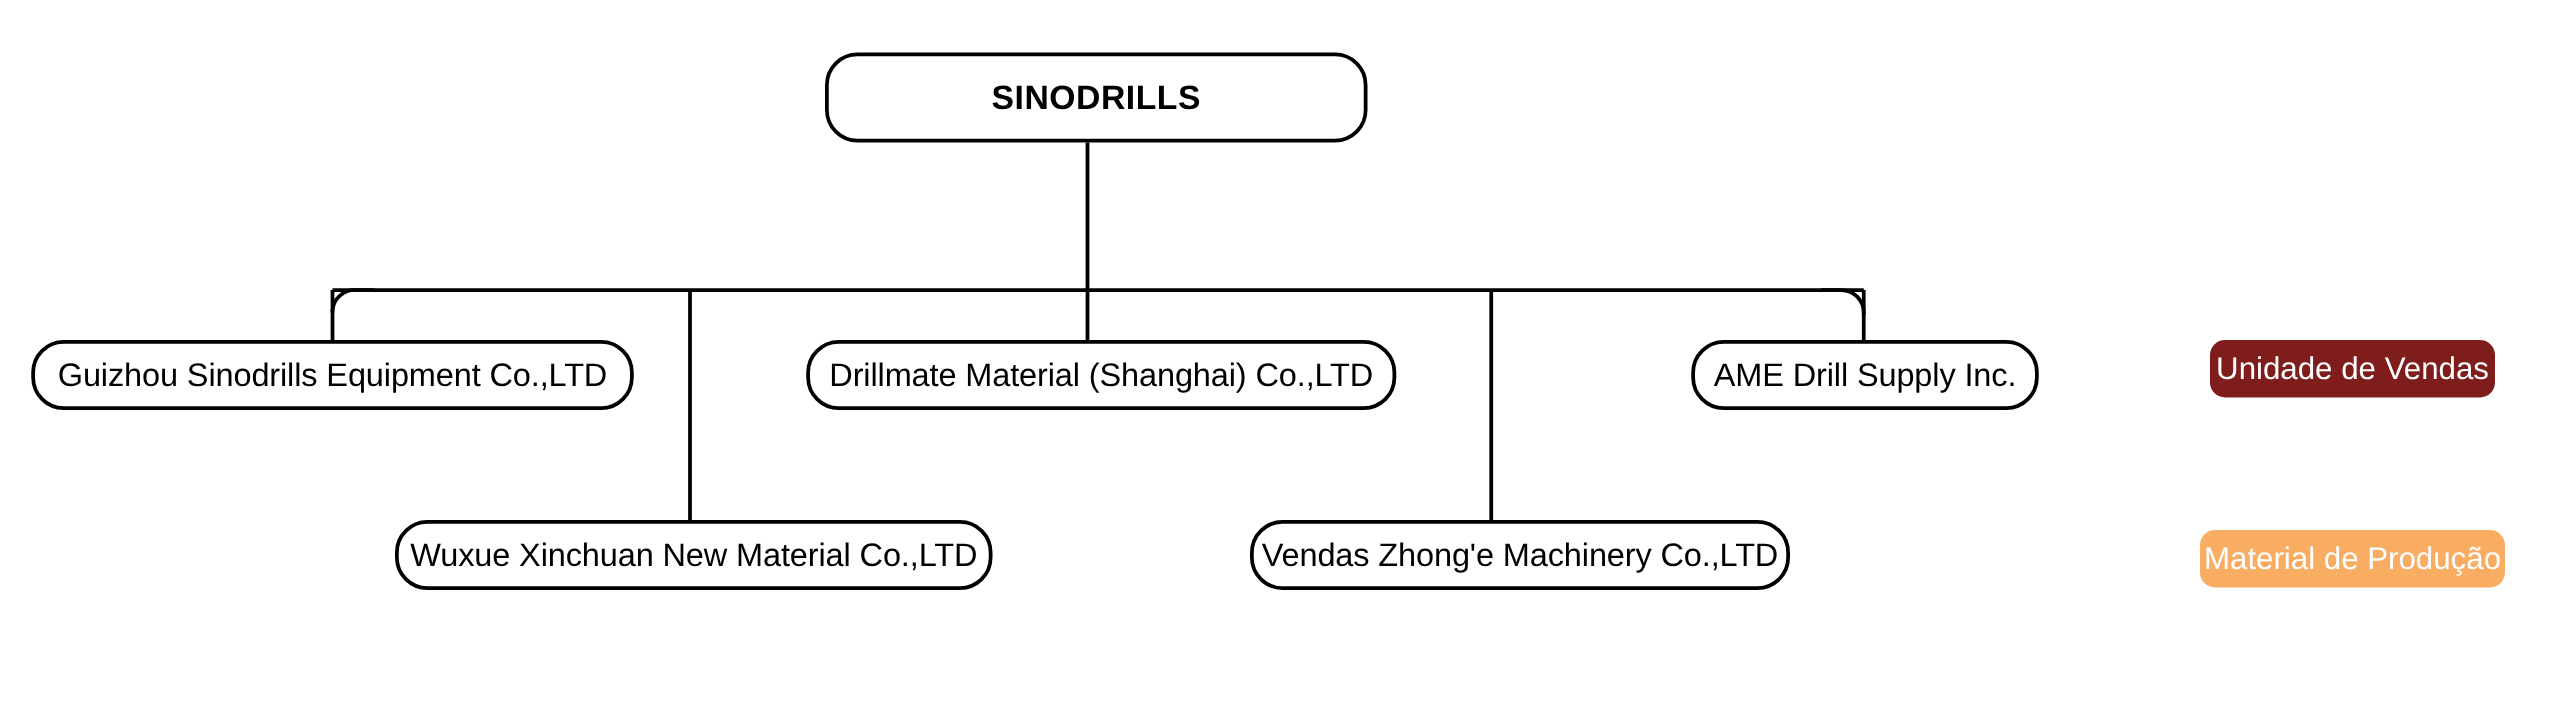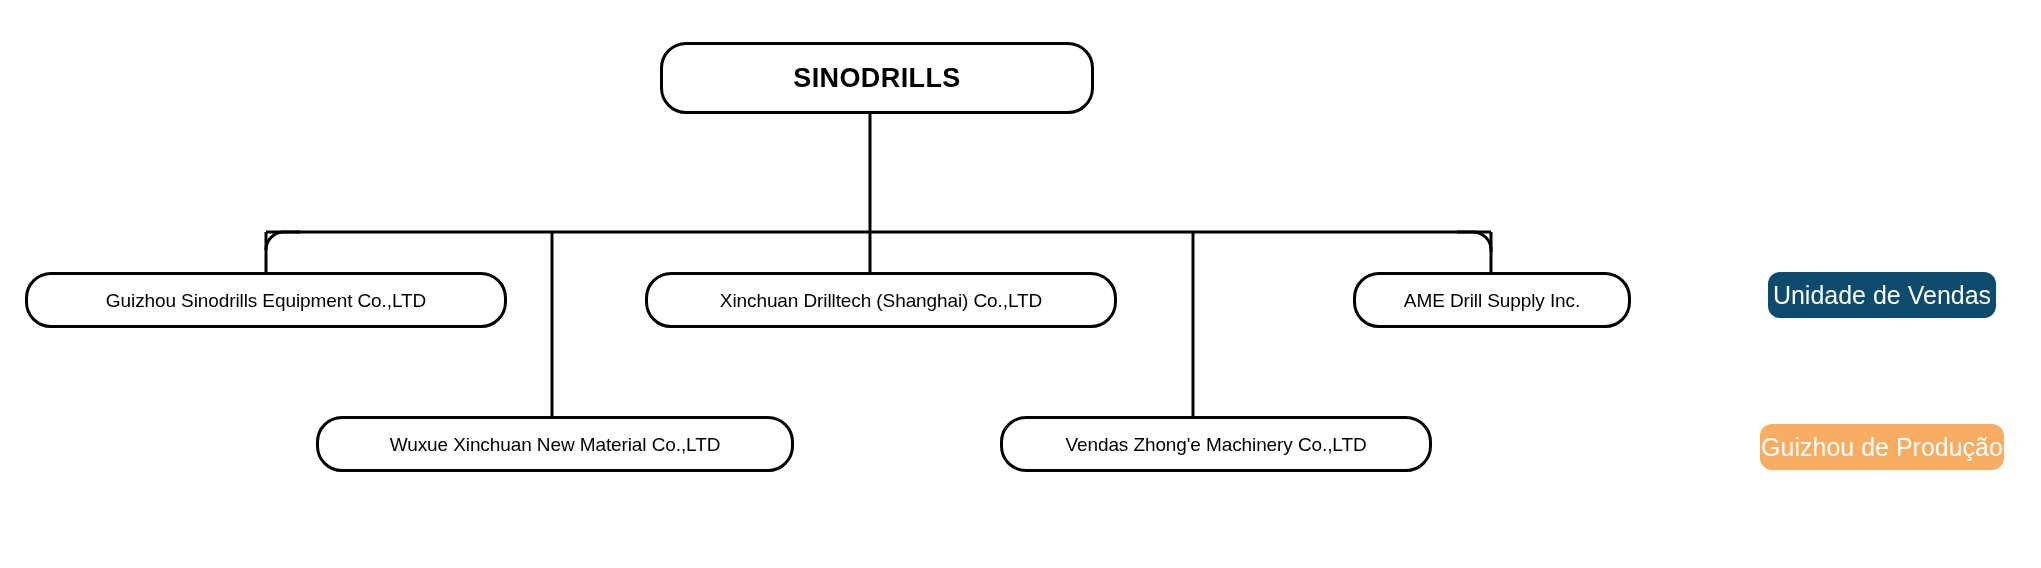--- a/index.html
+++ b/index.html
@@ -29,21 +29,21 @@
     position: absolute;
     box-sizing: border-box;
     border: 3px solid #000000;
     border-radius: 26px;
     background: #ffffff;
     display: flex;
     align-items: center;
     justify-content: center;
     color: #000000;
     font-family: "Liberation Sans", sans-serif;
-    font-size: 19px;
+    font-size: 26px;
     line-height: 1;
     white-space: nowrap;
     letter-spacing: -0.1px;
   }
   .node.root {
     font-weight: bold;
     font-size: 27px;
     letter-spacing: 0.4px;
   }
   .legend-pill {
@@ -88,36 +88,36 @@
 
   <div class="node root" style="left:660px; top:42px; width:434px; height:72px;">
     <span>SINODRILLS</span>
   </div>
 
   <div class="node" style="left:25px; top:272px; width:482px; height:56px;">
     <span>Guizhou Sinodrills Equipment Co.,LTD</span>
   </div>
 
   <div class="node" style="left:645px; top:272px; width:472px; height:56px;">
-    <span>Xinchuan Drilltech (Shanghai) Co.,LTD</span>
+    <span>Drillmate Material (Shanghai) Co.,LTD</span>
   </div>
 
   <div class="node" style="left:316px; top:416px; width:478px; height:56px;">
     <span>Wuxue Xinchuan New Material Co.,LTD</span>
   </div>
 
   <div class="node" style="left:1353px; top:272px; width:278px; height:56px;">
     <span>AME Drill Supply Inc.</span>
   </div>
 
   <div class="node" style="left:1000px; top:416px; width:432px; height:56px;">
     <span>Vendas Zhong'e Machinery Co.,LTD</span>
   </div>
 
-  <div class="legend-pill" style="left:1768px; top:272px; width:228px; height:46px; background:#0c4a6e;">
+  <div class="legend-pill" style="left:1768px; top:272px; width:228px; height:46px; background:#7f1d1d;">
     <span>Unidade de Vendas</span>
   </div>
 
   <div class="legend-pill" style="left:1760px; top:424px; width:244px; height:46px; background:#f9ad62;">
-    <span>Guizhou de Produção</span>
+    <span>Material de Produção</span>
   </div>
 
 </div>
 
 </body></html>

